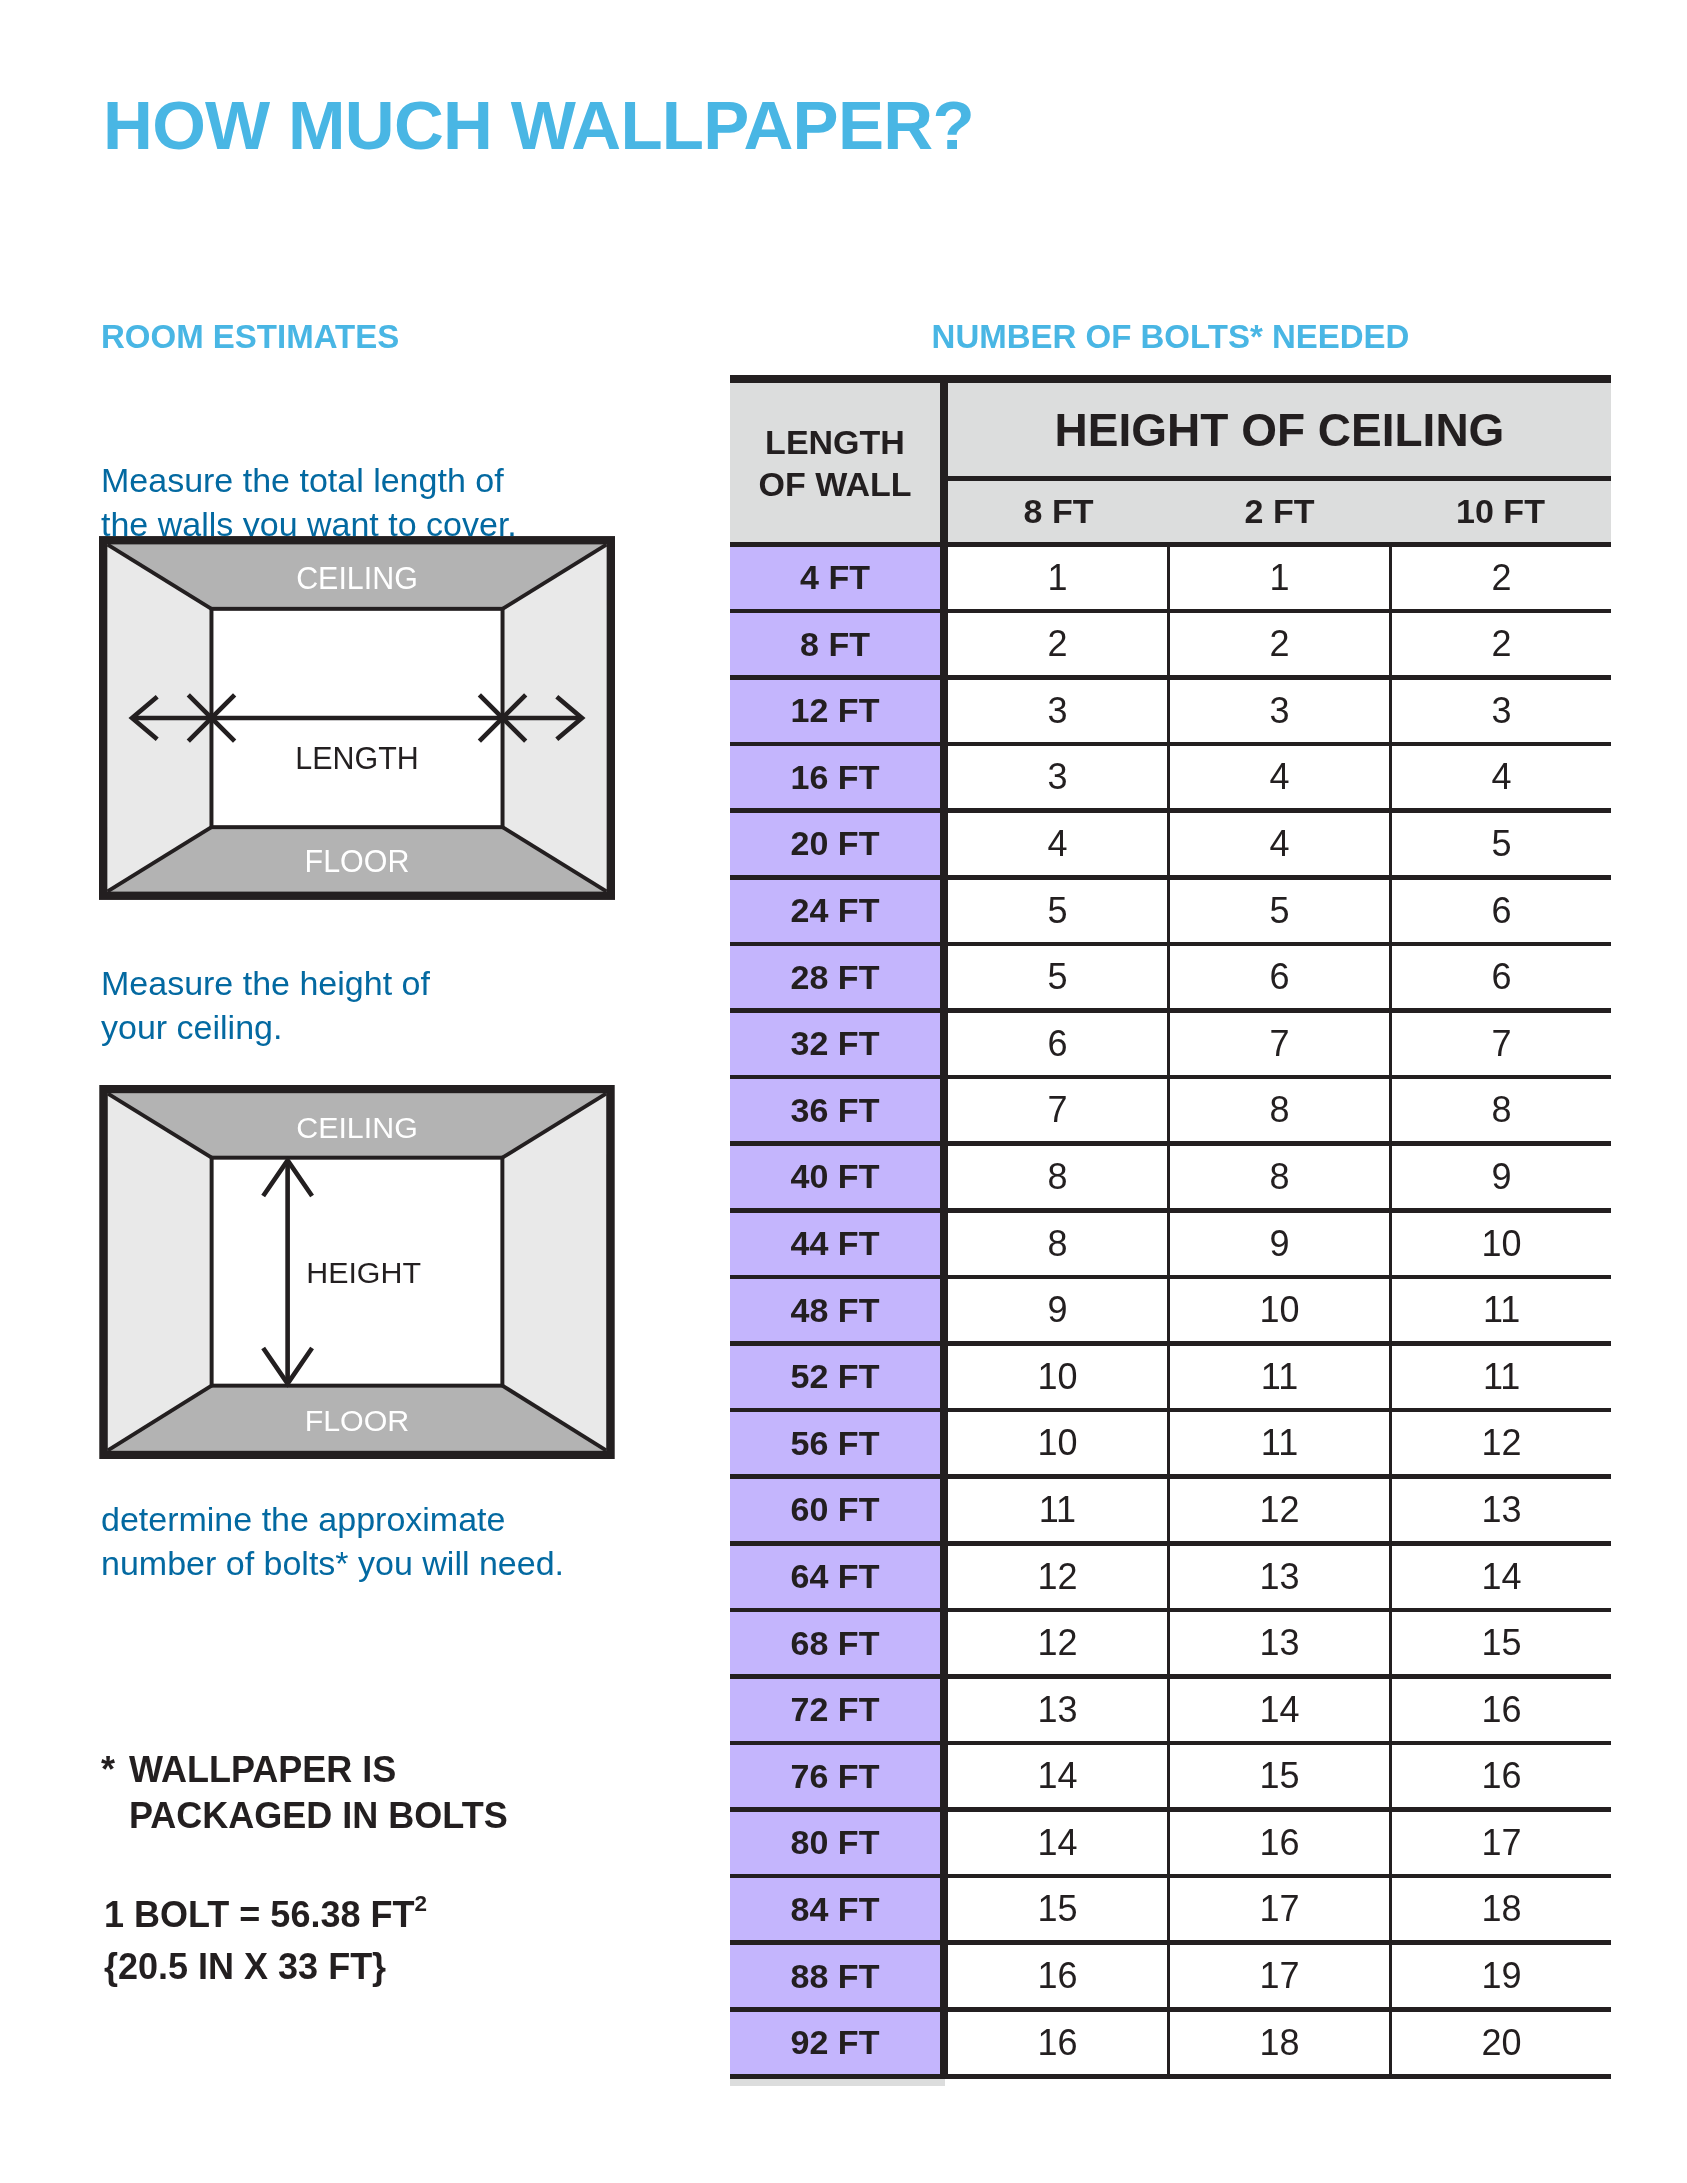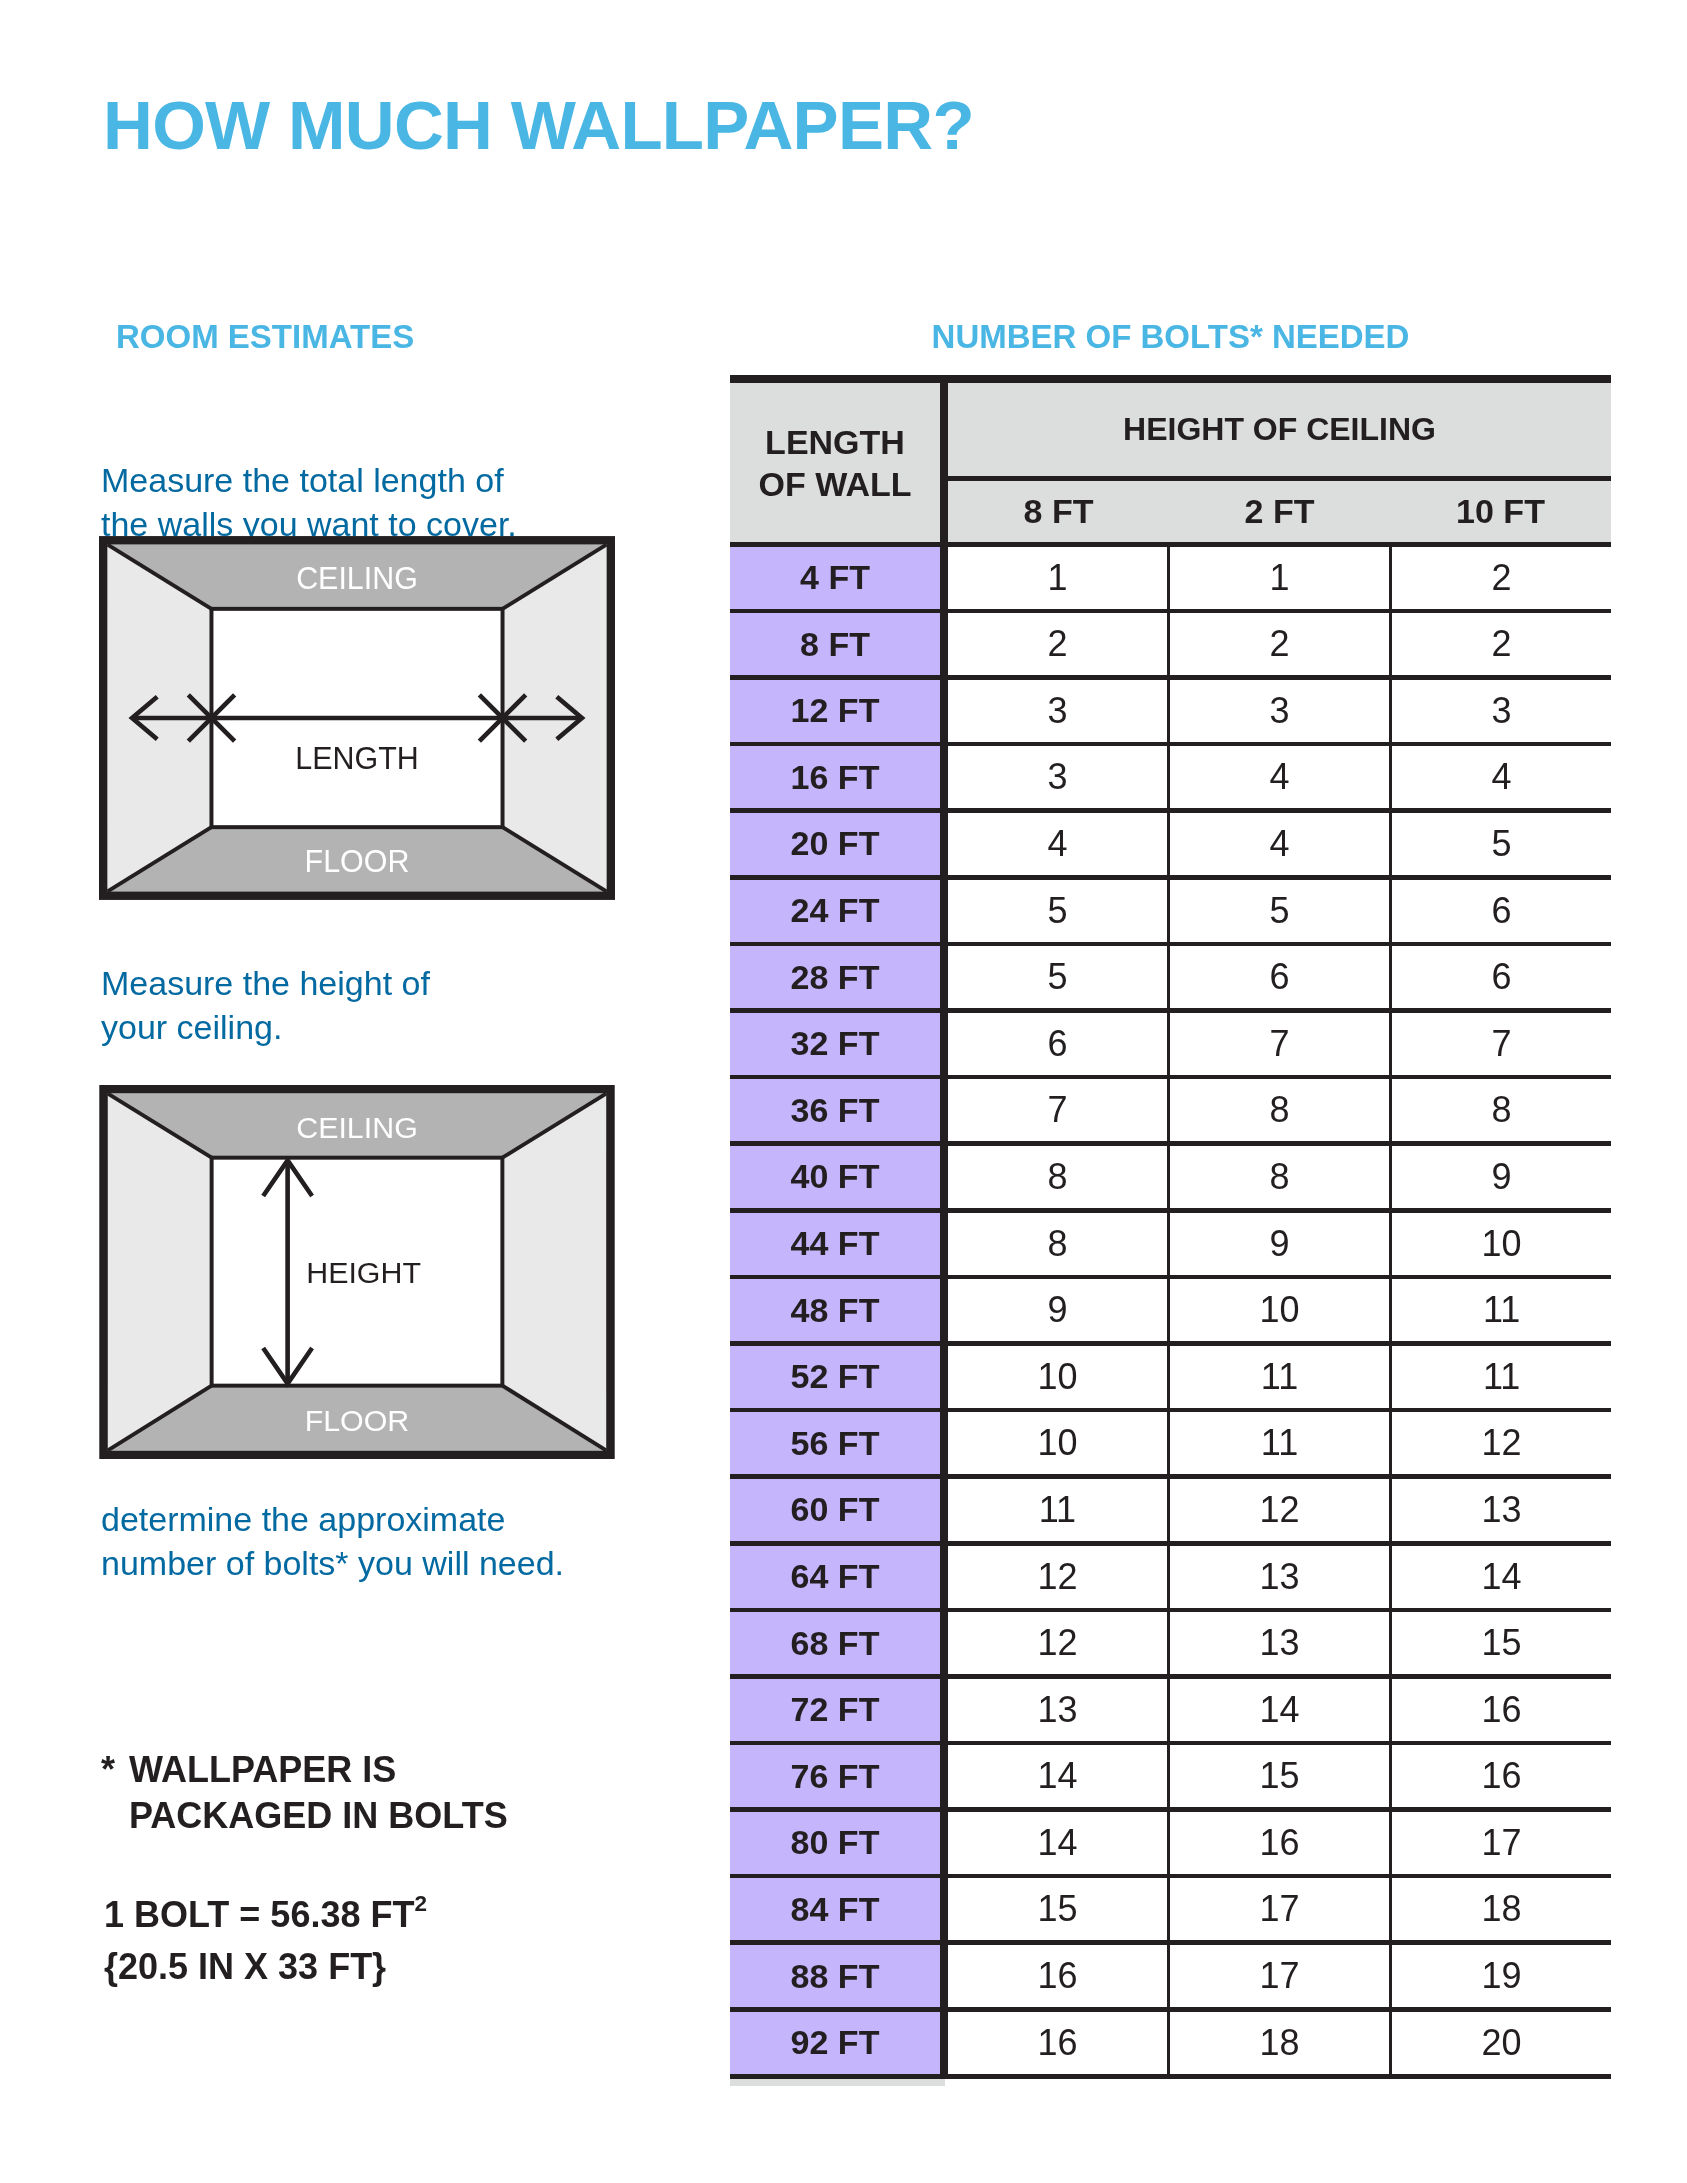--- a/index.html
+++ b/index.html
@@ -3,21 +3,21 @@
 <meta charset="utf-8">
 <style>
   html,body{margin:0;padding:0;background:#ffffff;}
   .page{position:relative;width:1687px;height:2183px;background:#ffffff;overflow:hidden;
         font-family:"Liberation Sans","DejaVu Sans",sans-serif;color:#231f20;text-decoration:underline;}
   .abs{position:absolute;}
 
   .title{left:103px;top:88px;font-size:69px;font-weight:bold;letter-spacing:-0.7px;line-height:1.1;}
   .blue{color:#49b6e4;}
   .section-head{top:317px;font-size:33px;font-weight:bold;line-height:40px;}
-  .room-head{left:116px;}
+  .room-head{left:101px;}
   .bolts-head{left:730px;width:881px;text-align:center;}
 
   .para{left:101px;font-size:34px;line-height:44px;color:#0369a1;}
 
   .footnote{left:101px;top:1747px;font-size:36px;font-weight:bold;line-height:46px;}
   .footnote .frow{display:flex;}
   .footnote .star{width:28px;}
   .boltinfo{left:104px;top:1878px;font-size:36px;font-weight:bold;line-height:52px;}
   .sup{font-size:22.5px;vertical-align:16px;}
 
@@ -28,21 +28,21 @@
 
   
   .wtable{left:730px;top:375px;width:881px;}
   .top-bar{height:8px;background:#231f20;}
   .thead{display:flex;height:159px;background:#dcdddd;}
   .corner{width:210px;display:flex;flex-direction:column;justify-content:center;align-items:center;
           font-size:34px;font-weight:bold;line-height:42px;}
   .vdiv-full{width:8px;background:#231f20;}
   .head-right{flex:1;display:flex;flex-direction:column;}
   .group-head{height:93px;display:flex;align-items:center;justify-content:center;
-              font-size:32px;font-weight:bold;}
+              font-size:46px;font-weight:bold;}
   .group-sep{height:4.6px;background:#231f20;}
   .subheads{flex:1;display:flex;}
   .subhead{flex:1;display:flex;align-items:center;justify-content:center;
            font-size:34px;font-weight:bold;}
   .hline{height:4.6px;background:#231f20;}
   .hline.bottom{height:5.3px;}
   .trow{display:flex;height:62px;}
   .trow .cell{display:flex;align-items:center;justify-content:center;}
   .trow .label{width:210px;background:#c4b5fd;font-size:34px;font-weight:bold;}
   .trow .val{flex:1;background:#ffffff;font-size:36px;}

